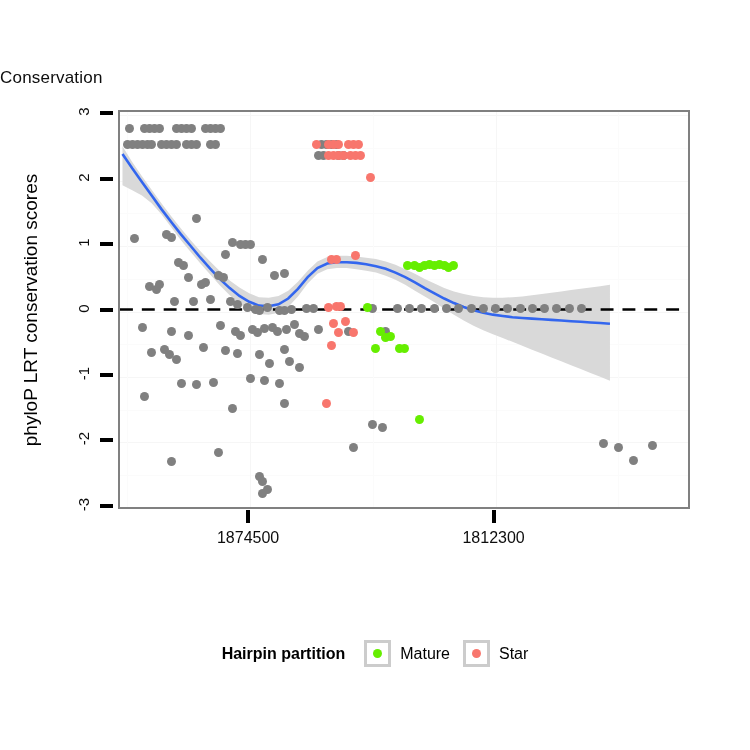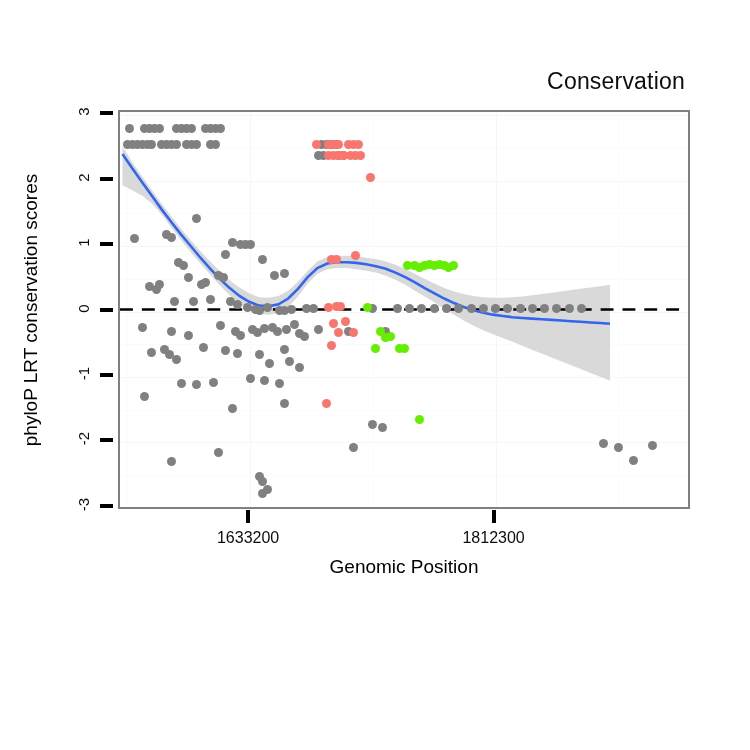--- a/index.html
+++ b/index.html
@@ -1,21 +1,21 @@
 <!DOCTYPE html>
 <html><head>
 <meta charset="utf-8">
 <style>
   html,body{margin:0;padding:0;background:#ffffff;}
   body{width:750px;height:750px;overflow:hidden;
        font-family:"Liberation Sans","DejaVu Sans",sans-serif;color:#000;}
   #root{position:relative;width:750px;height:750px;}
 
-  #plot-title{position:absolute;left:0;top:68px;width:685px;text-align:right;
-              font-size:23px;color:#0d0d0d;letter-spacing:.2px;}
+  #plot-title{position:absolute;left:0;top:68px;width:685px;text-align:left;
+              font-size:17px;color:#0d0d0d;letter-spacing:.2px;}
 
   #ylab{position:absolute;left:14px;top:110px;height:400px;width:34px;
         display:flex;align-items:center;justify-content:center;}
   #ylab span{display:block;transform:rotate(-90deg);white-space:nowrap;font-size:19px;}
 
   #xlab{position:absolute;left:118px;top:556px;width:572px;text-align:center;font-size:19px;}
 
   #panel{position:absolute;left:118px;top:110px;width:572px;height:399px;
          background:#ffffff;border:2px solid #808080;box-sizing:border-box;overflow:hidden;}
 
@@ -298,20 +298,36 @@
         <div class="pt" style="left: 284.773px; top: 236.13px; background: rgb(102, 238, 0);"></div>
         <div class="pt" style="left: 299.502px; top: 307.426px; background: rgb(102, 238, 0);"></div>
       </div>
   </div>
 
   <div id="xtick-marks">
       <div class="xtick-mark" style="left: 246.112px;"></div>
       <div class="xtick-mark" style="left: 491.605px;"></div>
     </div>
   <div id="xtick-labels">
-      <div class="xtick-lab" style="left: 193.112px; top: 529px;">1633200</div>
+      <div class="xtick-lab" style="left: 193.112px; top: 529px;">1874500</div>
       <div class="xtick-lab" style="left: 438.605px; top: 529px;">1812300</div>
     </div>
 
-  <div id="xlab">Genomic Position</div>
-
+
+  <div id="legend">
+    <div id="legend-title">Hairpin partition</div>
+    <div id="legend-items" style="display: flex; align-items: center; gap: 13px;">
+        <div class="legend-item">
+          <div class="legend-key">
+            <div class="legend-dot" style="background: rgb(102, 238, 0);"></div>
+          </div>
+          <span>Mature</span>
+        </div>
+        <div class="legend-item">
+          <div class="legend-key">
+            <div class="legend-dot" style="background: rgb(248, 118, 109);"></div>
+          </div>
+          <span>Star</span>
+        </div>
+      </div>
+  </div>
 
 </div>
 
 </body></html>

